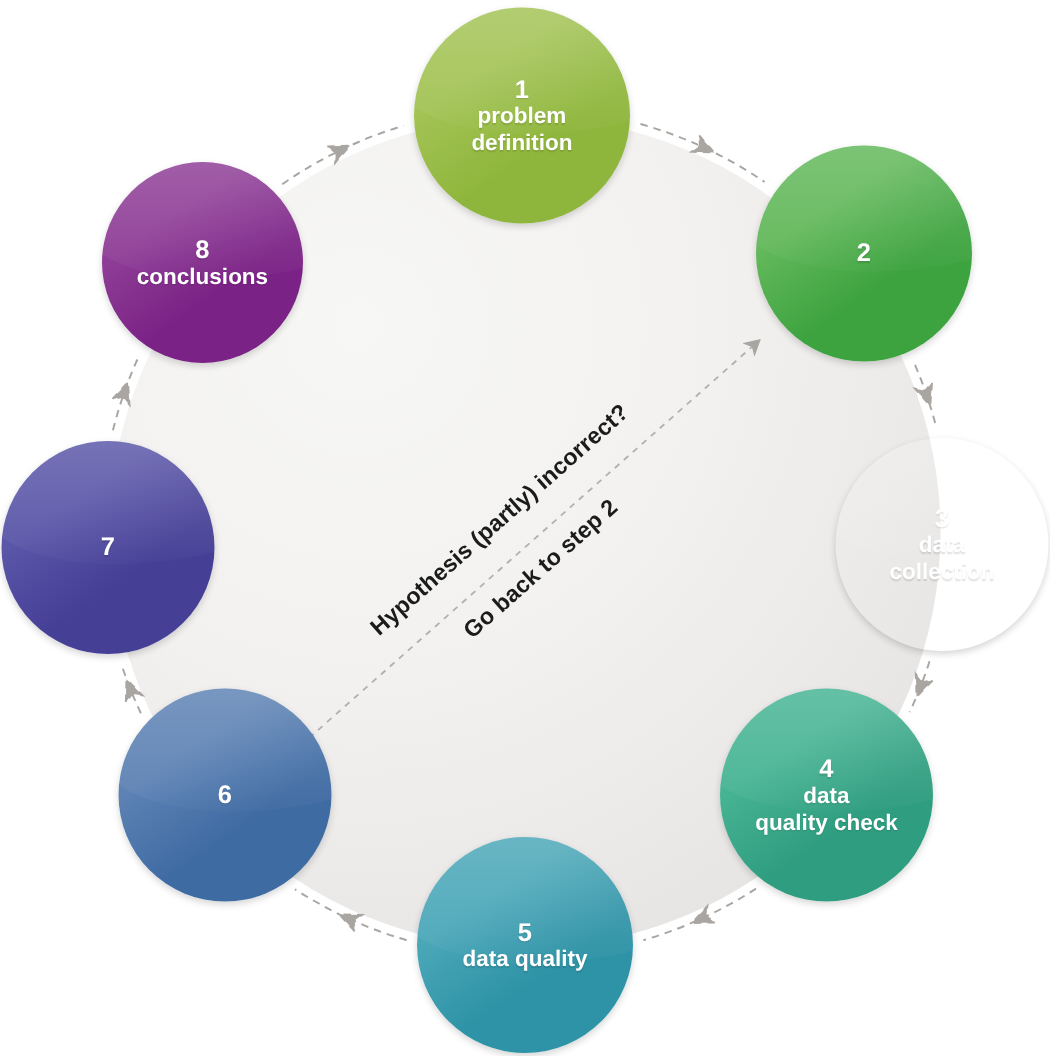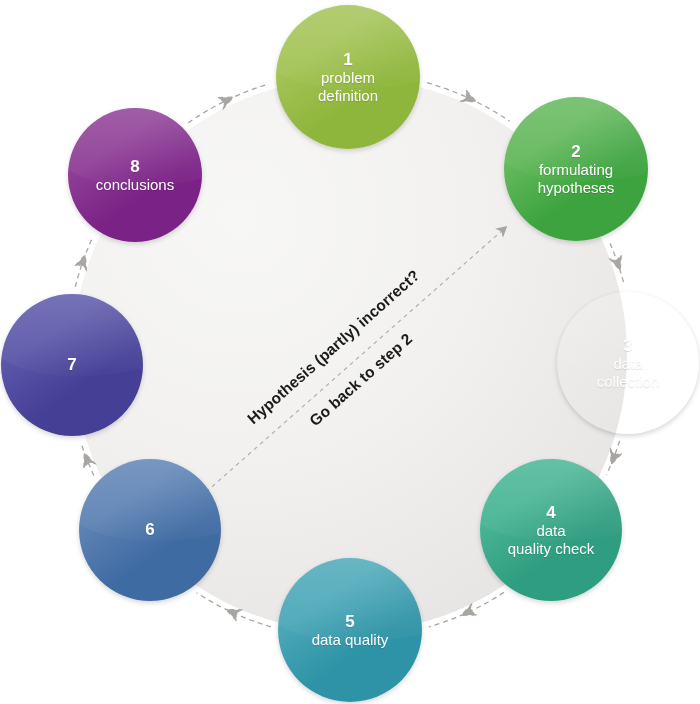--- a/index.html
+++ b/index.html
@@ -53,21 +53,21 @@
     position:relative;
     font-size:17px;
     font-weight:bold;
     line-height:1.12;
     letter-spacing:0.2px;
     text-shadow:0 1px 1px rgba(0,0,0,0.13);
   }
   .node .lbl{
     position:relative;
     font-size:15px;
-    font-weight:normal;
+    font-weight:bold;
     line-height:1.18;
     padding:0 6px;
     text-shadow:0 1px 1px rgba(0,0,0,0.13);
     white-space:pre-line;
   }
 
   
   .diag-label{
     position:absolute;
     color:#1b1b1b;
@@ -117,22 +117,20 @@
   <div id="nodes">
       <div class="node" style="left: 276px; top: 5px; width: 144px; height: 144px; background: linear-gradient(145deg, rgb(163, 195, 85) 0%, rgb(163, 195, 85) 30%, rgb(143, 182, 60) 62%, rgb(143, 182, 60) 100%);">
         <div class="gloss"></div>
         <div class="num">1</div>
         <div class="lbl">problem
 definition</div>
       </div>
       <div class="node" style="left: 504px; top: 97px; width: 144px; height: 144px; background: linear-gradient(145deg, rgb(98, 184, 90) 0%, rgb(98, 184, 90) 30%, rgb(61, 163, 63) 62%, rgb(61, 163, 63) 100%);">
         <div class="gloss"></div>
         <div class="num">2</div>
-        <div class="lbl">formulating
-hypotheses</div>
       </div>
       <div class="node" style="left: 557px; top: 292px; width: 142px; height: 142px;">
         <div class="gloss"></div>
         <div class="num">3</div>
         <div class="lbl">data
 collection</div>
       </div>
       <div class="node" style="left: 480px; top: 459px; width: 142px; height: 142px; background: linear-gradient(145deg, rgb(70, 180, 147) 0%, rgb(70, 180, 147) 30%, rgb(47, 157, 127) 62%, rgb(47, 157, 127) 100%);">
         <div class="gloss"></div>
         <div class="num">4</div>

